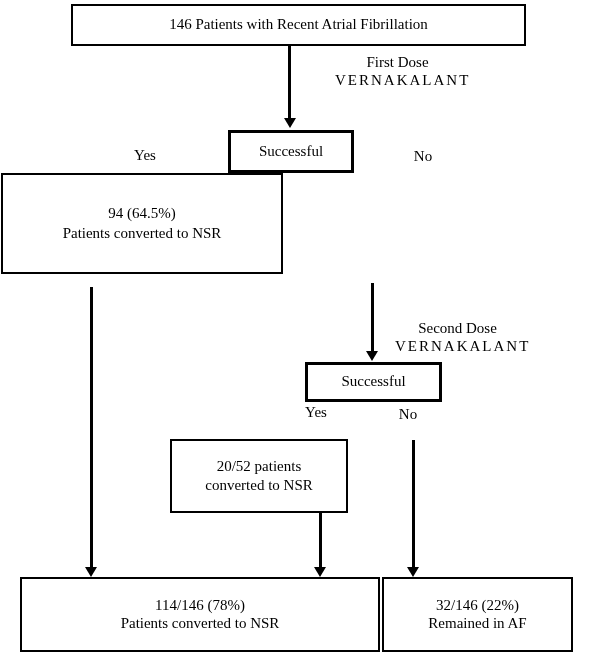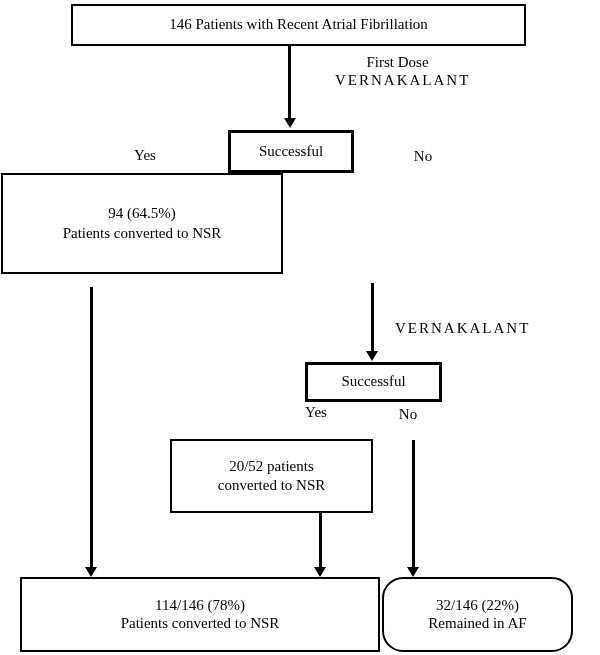--- a/index.html
+++ b/index.html
@@ -62,27 +62,27 @@
   #box-94           { left: 1px;   top: 173px; width: 282px; height: 101px; }
   #box-52           { left: 296px; top: 180px; width: 302px; height: 101px; }
   #a2-line          { left: 90px;  top: 287px; height: 280px; }
   #a2-head          { left: 85px;  top: 567px; }
   #a3-line          { left: 371px; top: 283px; height: 68px; }
   #a3-head          { left: 366px; top: 351px; }
   #lbl-second-dose  { left: 395px; top: 320px; width: 125px; }
   #box-successful2  { left: 305px; top: 362px; width: 137px; height: 40px; }
   #lbl-yes2         { left: 296px; top: 404px; width: 40px; }
   #lbl-no2          { left: 388px; top: 406px; width: 40px; }
-  #box-2052         { left: 170px; top: 439px; width: 203px; height: 74px; }
+  #box-2052         { left: 170px; top: 439px; width: 178px; height: 74px; }
   #a4-line          { left: 319px; top: 513px; height: 54px; }
   #a4-head          { left: 314px; top: 567px; }
   #a5-line          { left: 412px; top: 440px; height: 127px; }
   #a5-head          { left: 407px; top: 567px; }
   #box-114          { left: 20px;  top: 577px; width: 360px; height: 75px; }
-  #box-32           { left: 382px; top: 577px; width: 191px; height: 75px; border-radius: 21px; }
+  #box-32           { left: 382px; top: 577px; width: 191px; height: 75px; }
 </style>
 </head>
 <body>
 
 <div class="canvas">
 
   <div class="box" id="box-total">
     <div>146 Patients with Recent Atrial Fibrillation</div>
   </div>
 
@@ -107,20 +107,21 @@
   </div>
 
 
   <div class="vline" id="a2-line"></div>
   <div class="ahead" id="a2-head"></div>
 
   <div class="vline" id="a3-line"></div>
   <div class="ahead" id="a3-head"></div>
 
   <div class="lbl" id="lbl-second-dose">
+    <div>Second Dose</div>
     <div class="sp">VERNAKALANT</div>
   </div>
 
   <div class="box thick" id="box-successful2">
     <div>Successful</div>
   </div>
 
   <div class="lbl" id="lbl-yes2">Yes</div>
   <div class="lbl" id="lbl-no2">No</div>
 

